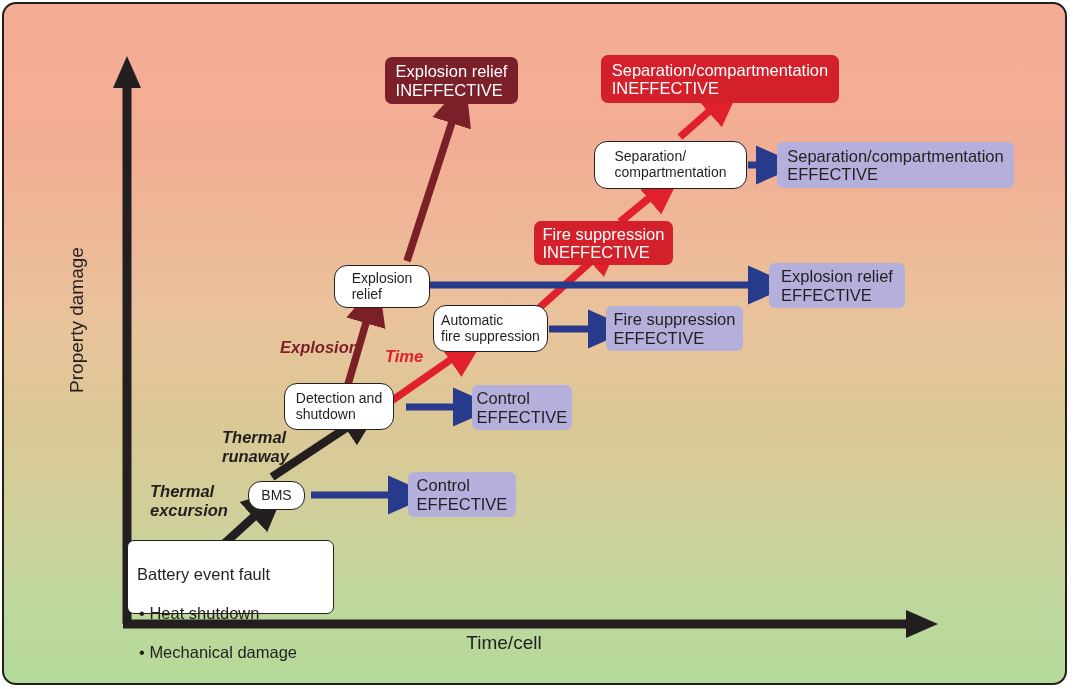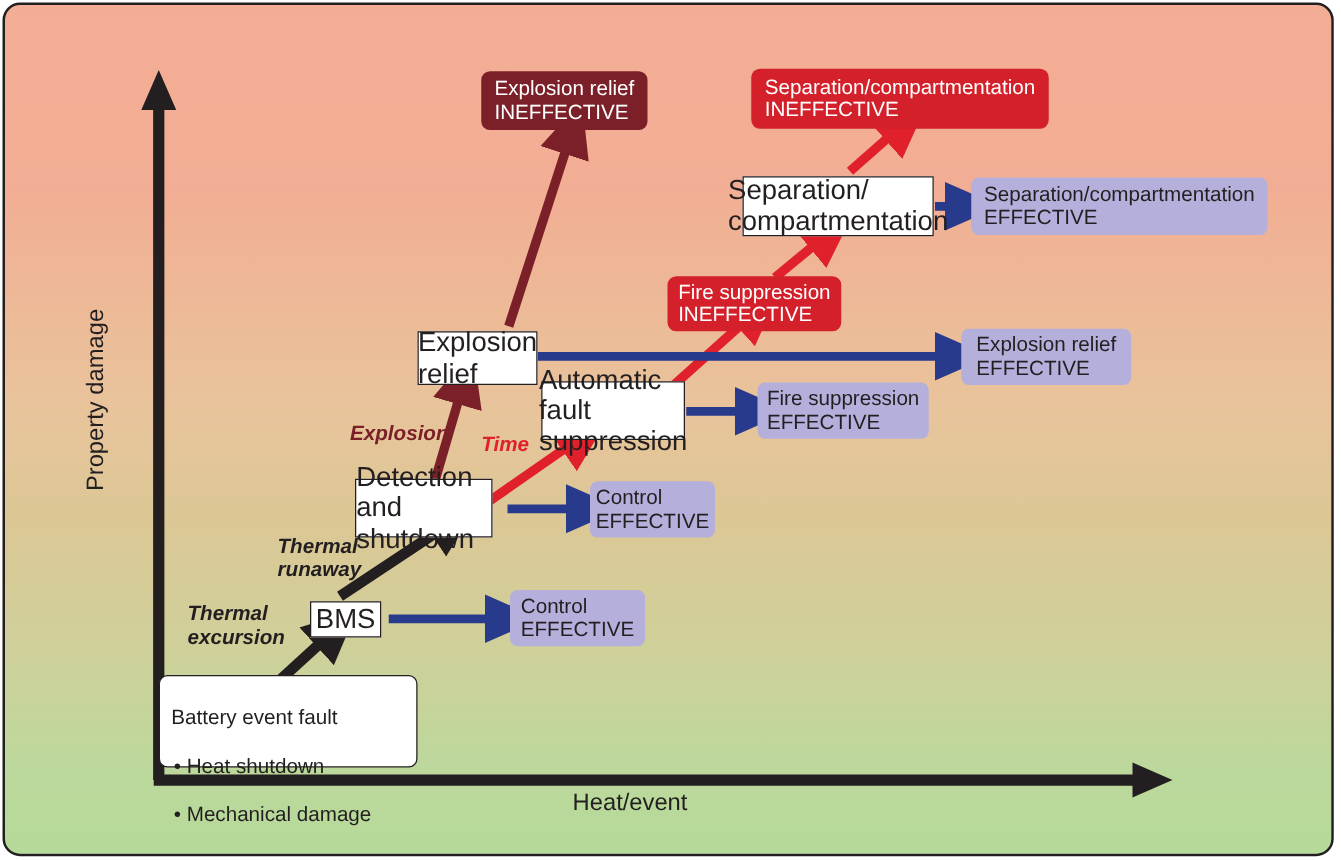--- a/index.html
+++ b/index.html
@@ -31,23 +31,23 @@
     position:absolute;
     box-sizing:border-box;
     display:flex;align-items:center;justify-content:center;
     text-align:left;
     line-height:1.12;
     white-space:pre-line;
   }
   .white-box{
     background:#ffffff;
     border:1.6px solid #231f20;
-    border-radius:0;
-    color:#231f20;
-    font-size:22px;
+    border-radius:13px;
+    color:#231f20;
+    font-size:14px;
   }
   .purple-box{
     background:#B5AFDB;
     border-radius:6px;
     color:#231f20;
     font-size:16.5px;
   }
   .red-box{
     background:#D3202A;
     border-radius:7px;
@@ -169,21 +169,21 @@
       </g>
       <g>
         <line x1="426" y1="281" x2="752" y2="281" stroke="#283A8C" stroke-width="7" marker-end="url(#ah-blue)"></line>
       </g>
       <g>
         <line x1="744" y1="161" x2="760" y2="161" stroke="#283A8C" stroke-width="7" marker-end="url(#ah-blue)"></line>
       </g>
     </svg>
 
     <div class="axis-label" id="ylabel">Property damage</div>
-    <div class="axis-label" id="xlabel">Heat/event</div>
+    <div class="axis-label" id="xlabel">Time/cell</div>
 
     <div class="flow-label" style="left:146px;top:478px;width:120px;">Thermal
 excursion</div>
     <div class="flow-label" style="left:218px;top:424px;width:120px;">Thermal
 runaway</div>
     <div class="flow-label explosion" style="left:276px;top:334px;width:120px;">Explosion</div>
     <div class="flow-label fire" style="left:381px;top:343px;width:60px;">Time</div>
 
     <div class="node fault-box" style="left:123px;top:536px;width:207px;height:74px;">
       <div>Battery event fault</div>
@@ -193,21 +193,21 @@
 
     <div class="node white-box" style="left:244px;top:477px;width:57px;height:29px;">BMS</div>
 
     <div class="node white-box" style="left:280px;top:379px;width:110px;height:47px;">Detection and
 shutdown</div>
 
     <div class="node white-box" style="left:330px;top:261px;width:96px;height:43px;">Explosion
 relief</div>
 
     <div class="node white-box" style="left:429px;top:301px;width:115px;height:47px;">Automatic
-fault suppression</div>
+fire suppression</div>
 
     <div class="node white-box" style="left:590px;top:137px;width:153px;height:48px;">Separation/
 compartmentation</div>
 
     <div class="node purple-box" style="left:404px;top:468px;width:108px;height:45px;">Control
 EFFECTIVE</div>
 
     <div class="node purple-box" style="left:468px;top:381px;width:100px;height:45px;">Control
 EFFECTIVE</div>
 

